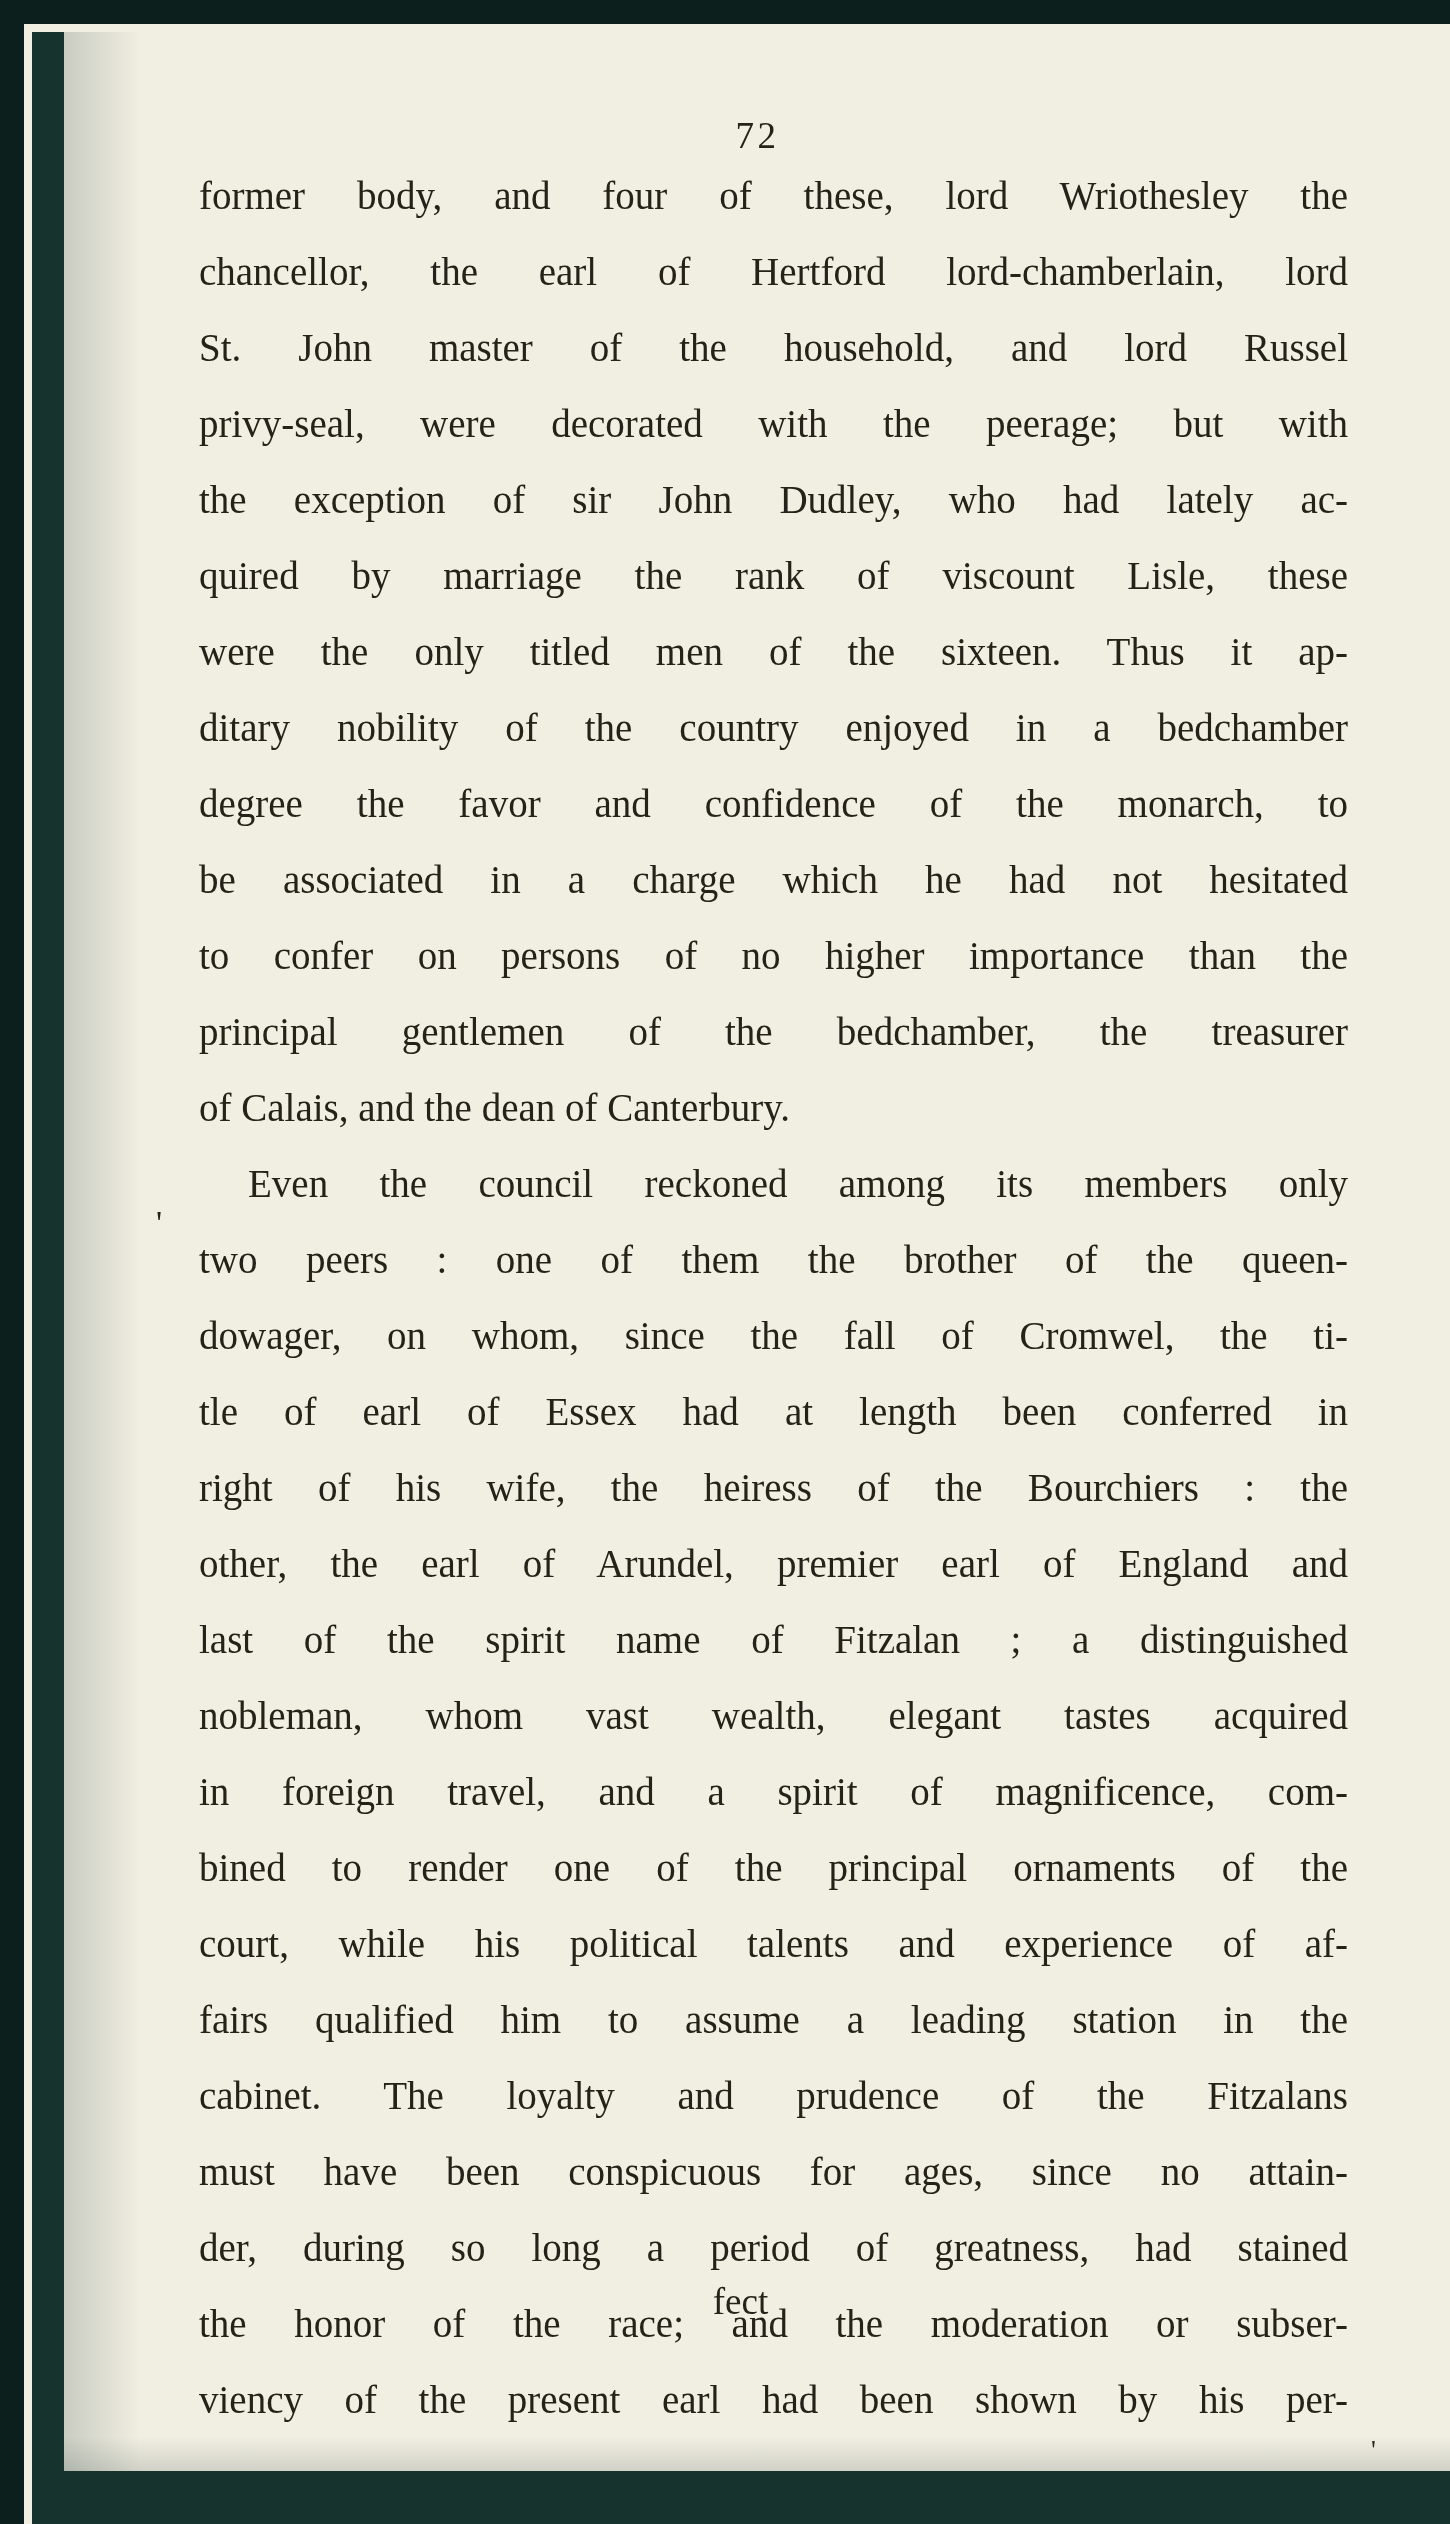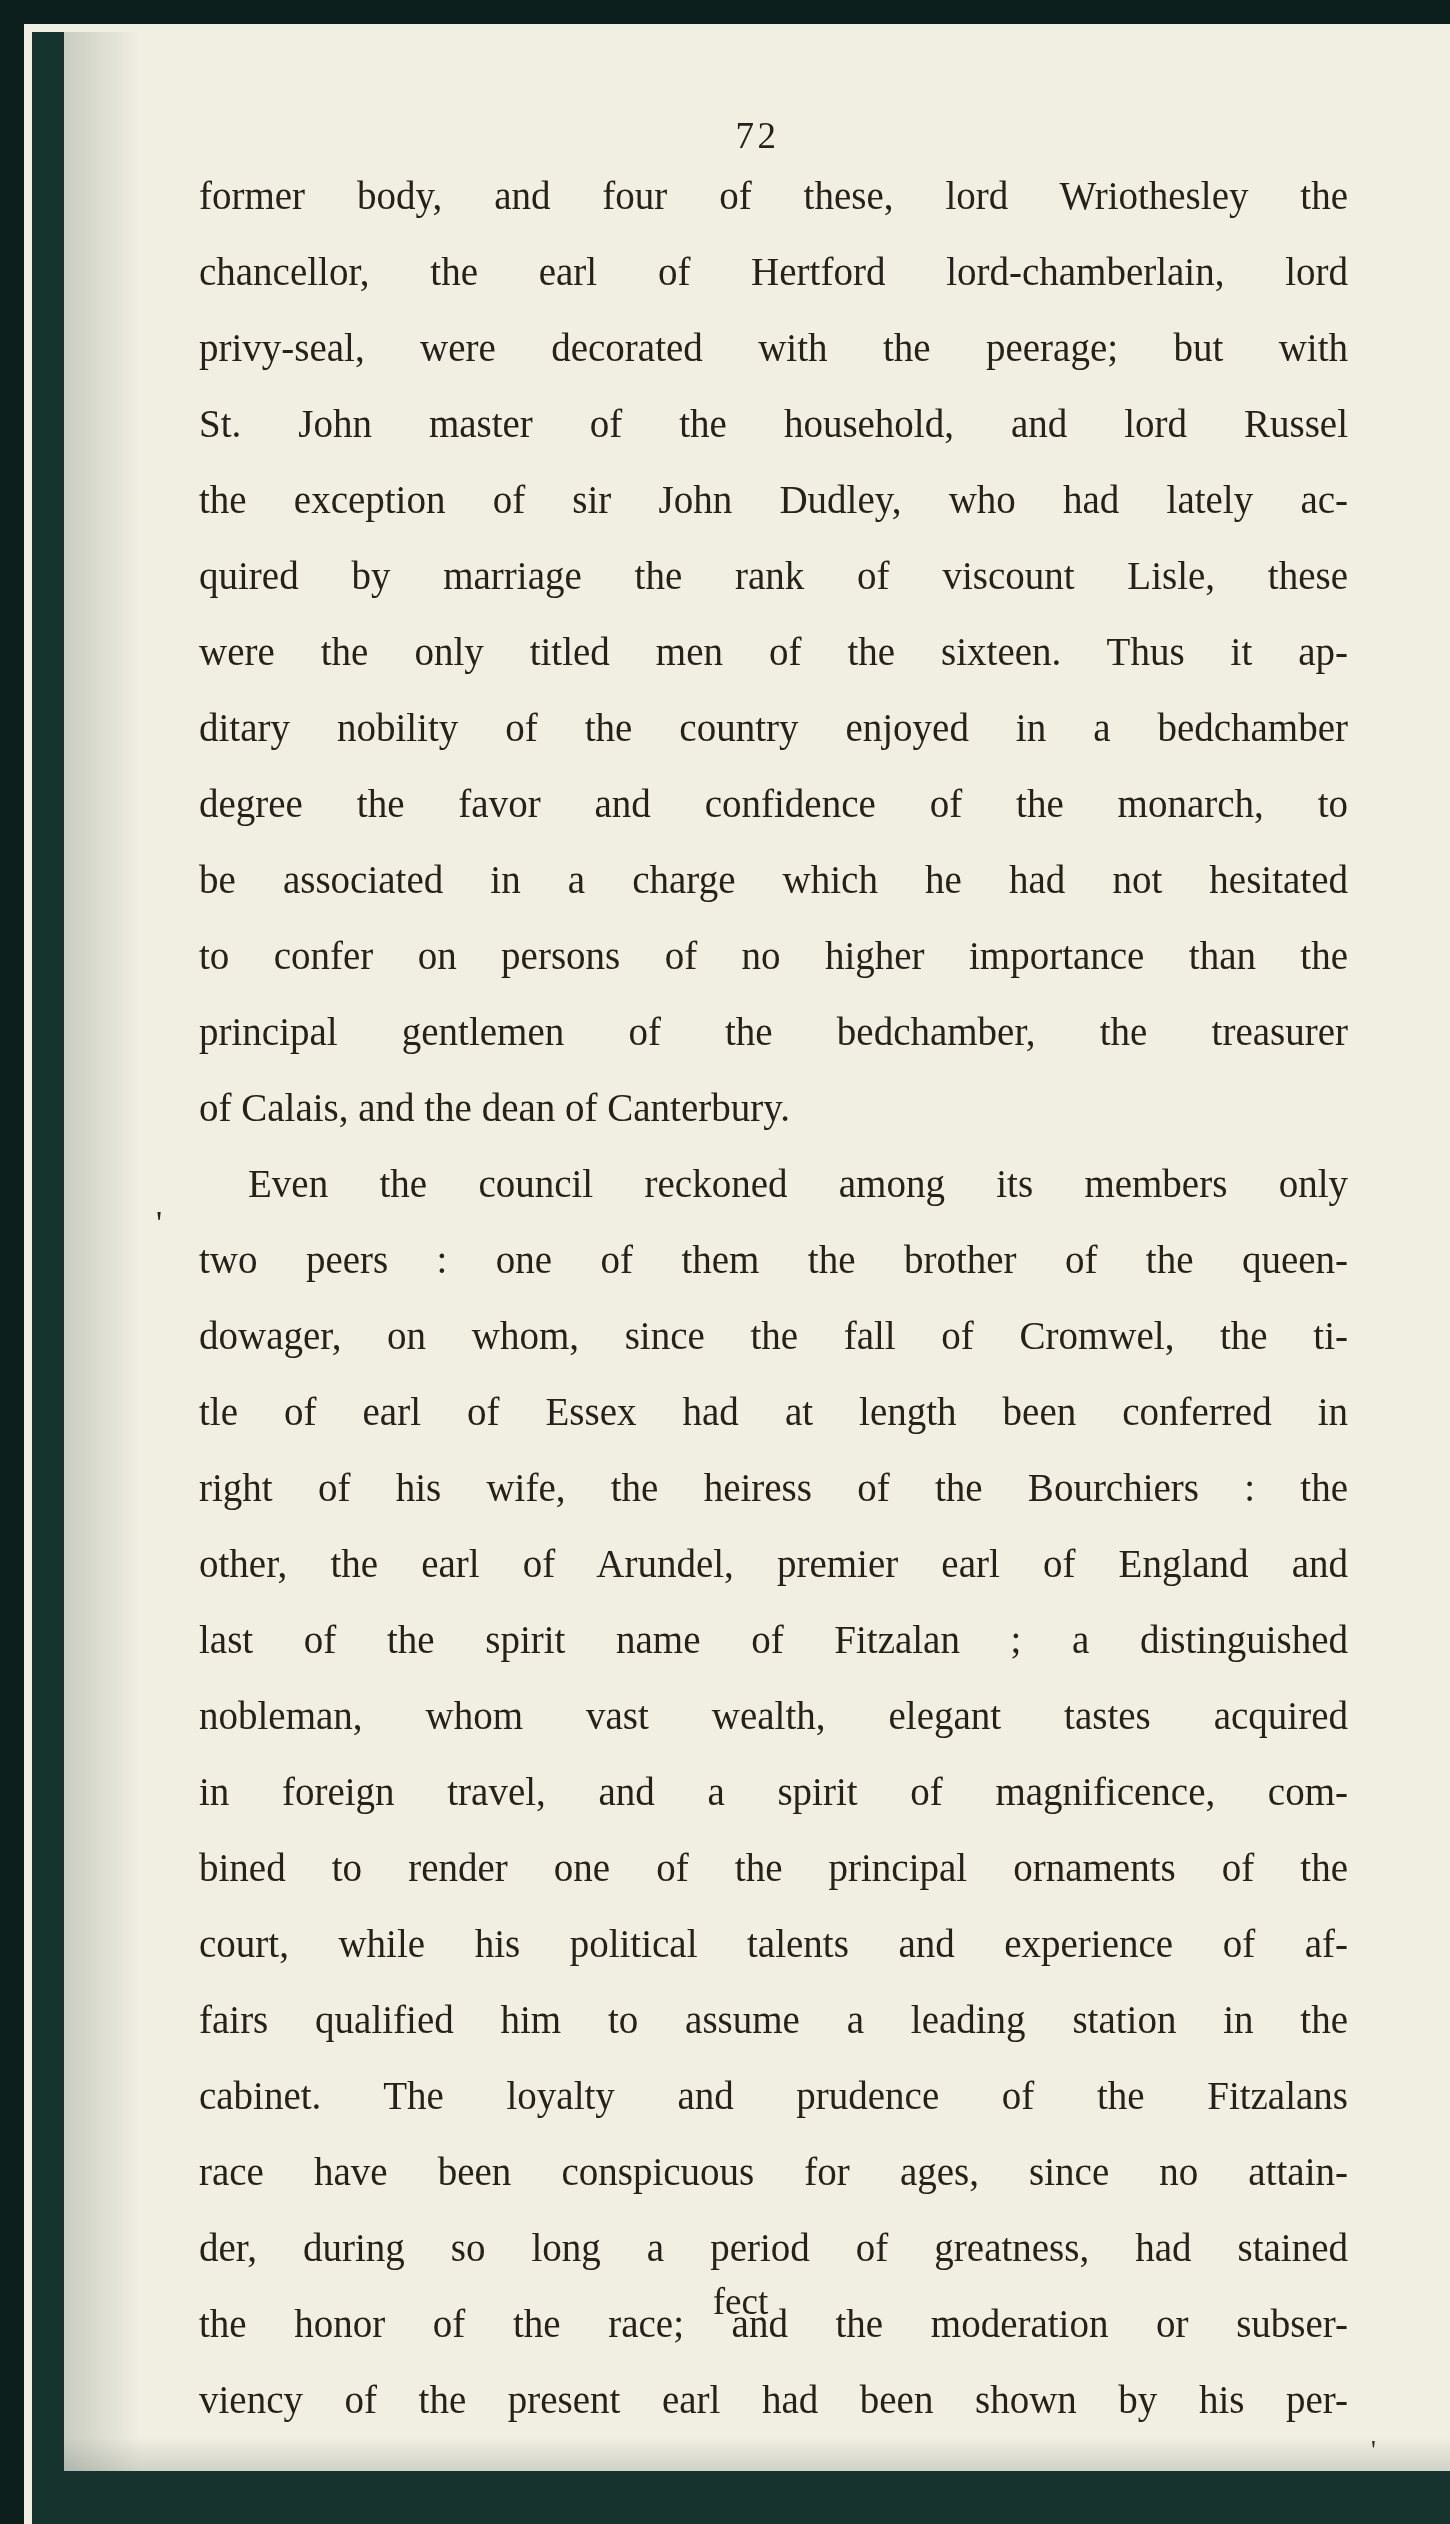--- a/index.html
+++ b/index.html
@@ -110,22 +110,22 @@
   <div class="binding-bottom"></div>
 
   <div class="folio">72</div>
 
   <div class="margin-mark">'</div>
 
   <div class="text-block">
       <div class="paragraph">
         <div class="line">former body, and four of these, lord Wriothesley the</div>
         <div class="line">chancellor, the earl of Hertford lord-chamberlain, lord</div>
+        <div class="line">St. John master of the household, and lord Russel</div>
         <div class="line">privy-seal, were decorated with the peerage; but with</div>
-        <div class="line">St. John master of the household, and lord Russel</div>
         <div class="line">the exception of sir John Dudley, who had lately ac-</div>
         <div class="line">quired by marriage the rank of viscount Lisle, these</div>
         <div class="line">were the only titled men of the sixteen.  Thus it ap-</div>
         <div class="line">ditary nobility of the country enjoyed in a bedchamber</div>
         <div class="line">degree the favor and confidence of the monarch, to</div>
         <div class="line">be associated in a charge which he had not hesitated</div>
         <div class="line">to confer on persons of no higher importance than the</div>
         <div class="line">principal gentlemen of the bedchamber, the treasurer</div>
         <div class="line plain">of Calais, and the dean of Canterbury.</div>
       </div>
@@ -136,21 +136,21 @@
         <div class="line">tle of earl of Essex had at length been conferred in</div>
         <div class="line">right of his wife, the heiress of the Bourchiers : the</div>
         <div class="line">other, the earl of Arundel, premier earl of England and</div>
         <div class="line">last of the spirit name of Fitzalan ; a distinguished</div>
         <div class="line">nobleman, whom vast wealth, elegant tastes acquired</div>
         <div class="line">in foreign travel, and a spirit of magnificence, com-</div>
         <div class="line">bined to render one of the principal ornaments of the</div>
         <div class="line">court, while his political talents and experience of af-</div>
         <div class="line">fairs qualified him to assume a leading station in the</div>
         <div class="line">cabinet.  The loyalty and prudence of the Fitzalans</div>
-        <div class="line">race have been conspicuous for ages, since no attain-</div>
+        <div class="line">must have been conspicuous for ages, since no attain-</div>
         <div class="line">der, during so long a period of greatness, had stained</div>
         <div class="line">the honor of the race; and the moderation or subser-</div>
         <div class="line">viency of the present earl had been shown by his per-</div>
       </div>
     </div>
 
   <div class="catchword">fect</div>
 
   <div class="speck">'</div>
 </div>

